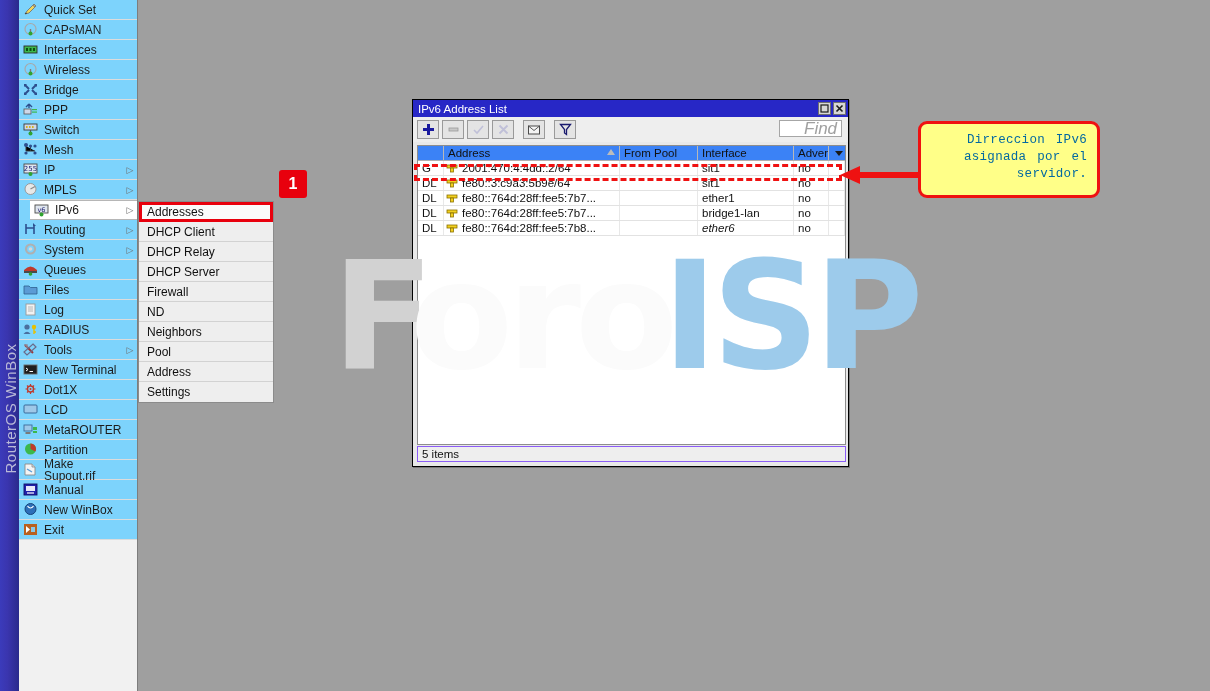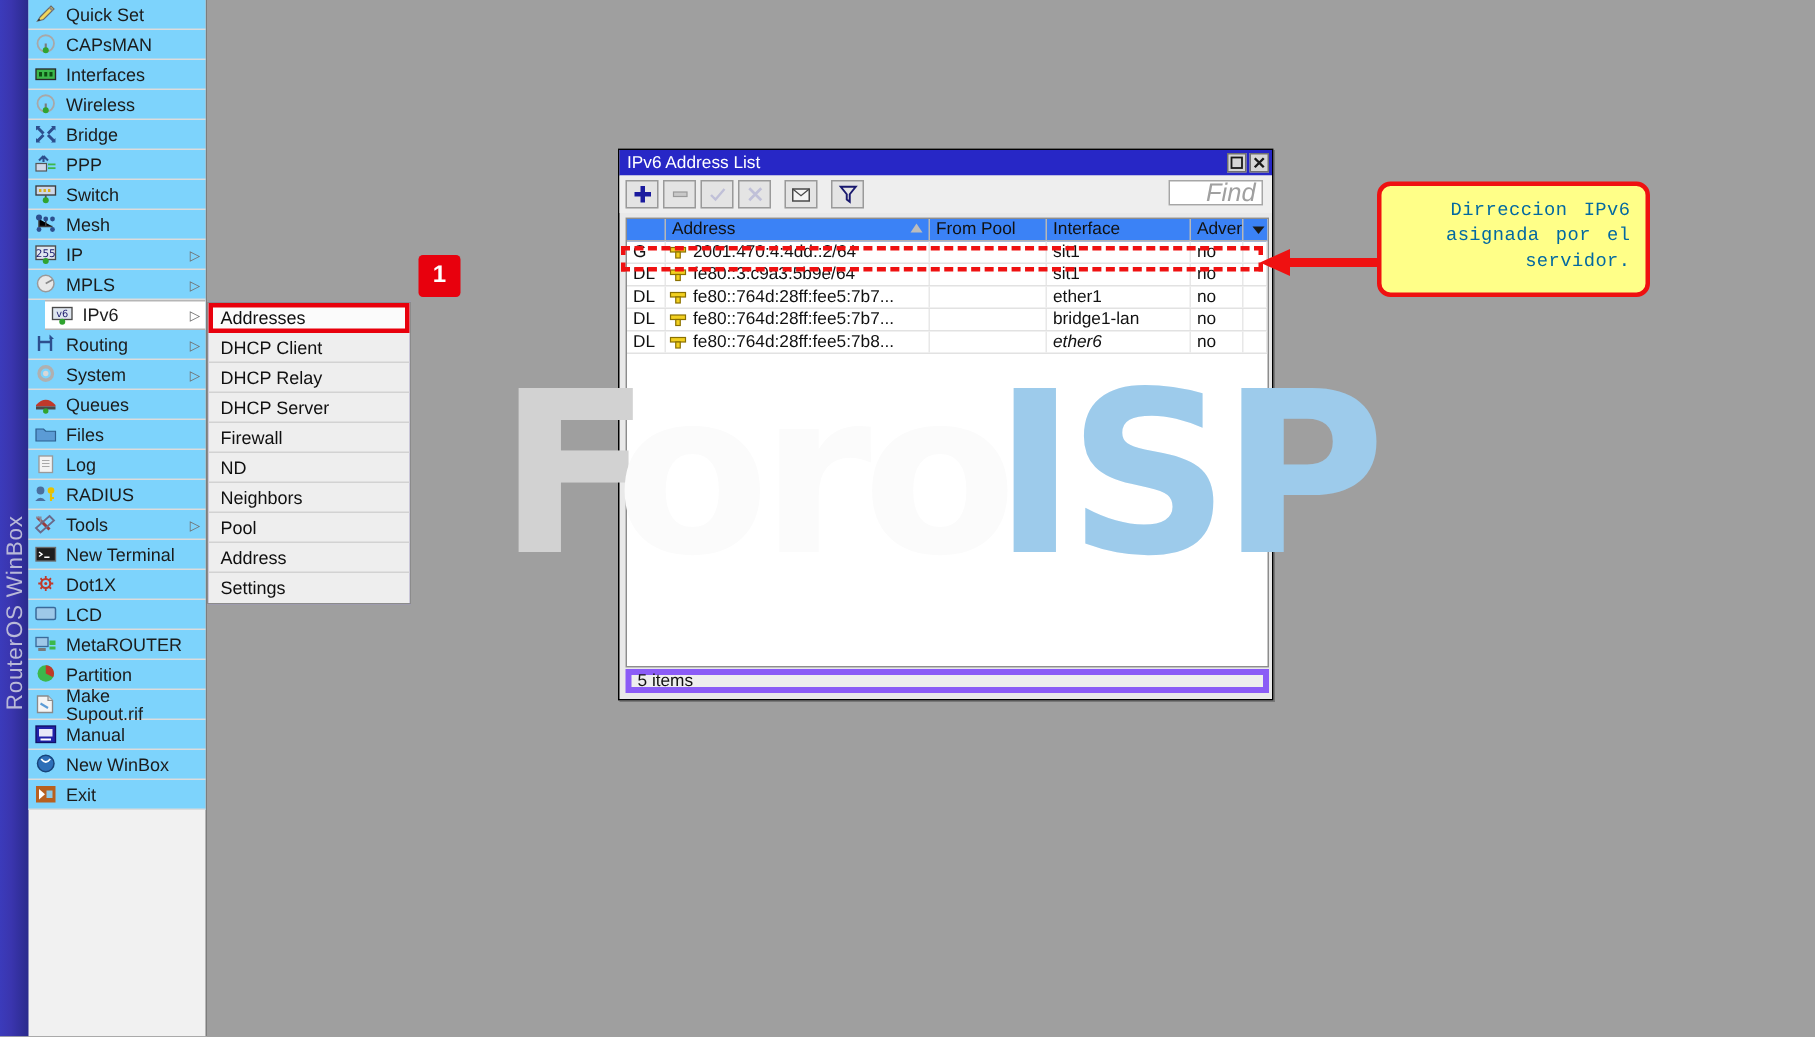--- a/index.html
+++ b/index.html
@@ -316,21 +316,21 @@
   }
   .iface-italic { font-style: italic; }
 
   #status-bar {
     position: absolute;
     left: 4px;
     bottom: 4px;
     width: 429px;
     height: 16px;
     background: #eeeeee;
-    border: 4px solid #8b5cf6;
+    border: 1px solid #8b5cf6;
     box-sizing: border-box;
     display: flex;
     align-items: center;
     padding-left: 4px;
     font-size: 11.5px;
     color: #111111;
   }
 
   
   #row-highlight {

